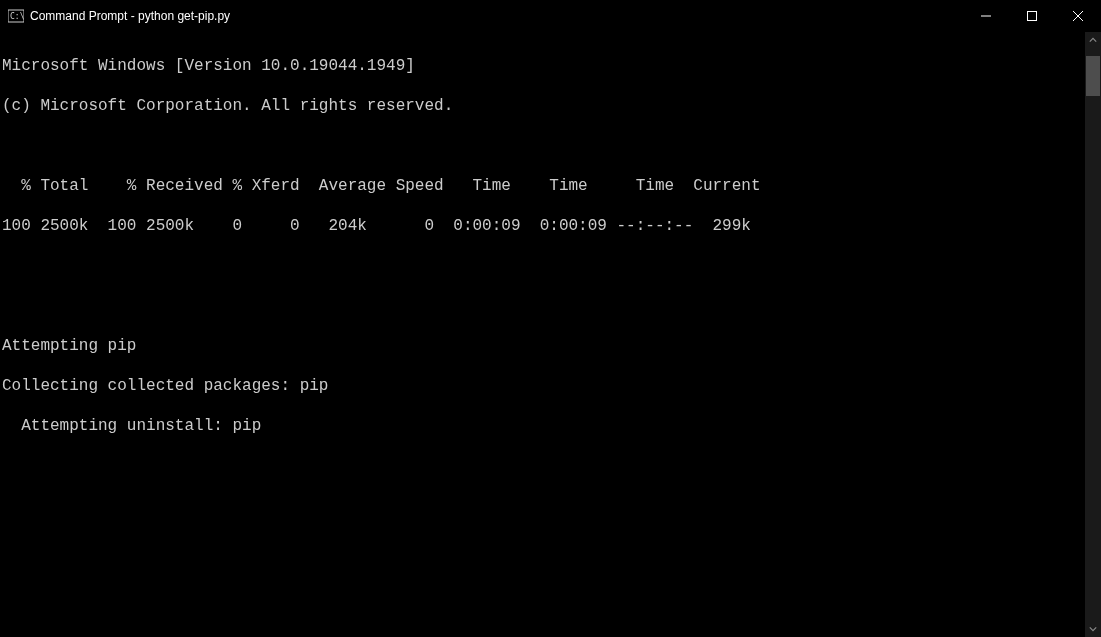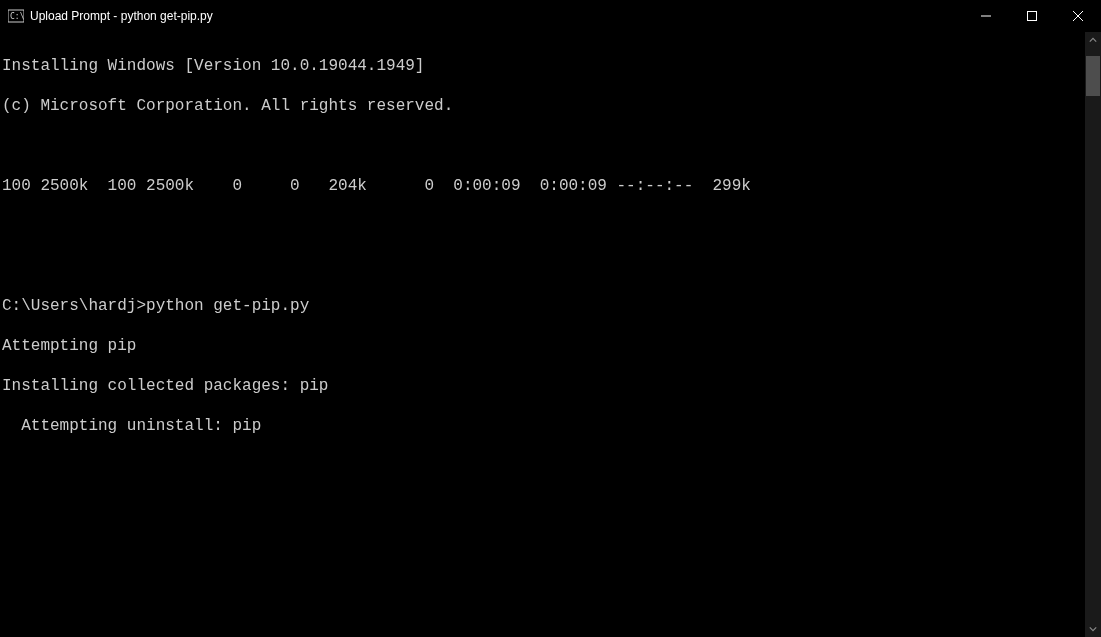--- a/index.html
+++ b/index.html
@@ -94,21 +94,21 @@
 </head>
 <body>
 
 <div class="titlebar">
   <span class="titlebar-icon">
     <svg viewBox="0 0 16 16" width="16" height="16">
       <rect x="0" y="2" width="16" height="12" fill="none" stroke="#ccc" stroke-width="1"></rect>
       <text x="2" y="11" font-size="8" fill="#ccc" font-family="monospace">C:\</text>
     </svg>
   </span>
-  <span class="titlebar-title">Upload Prompt - python  get-pip.py</span>
+  <span class="titlebar-title">Command Prompt - python  get-pip.py</span>
   <span class="titlebar-spacer"></span>
   <div class="titlebar-controls">
     <div class="titlebar-btn">
       <svg viewBox="0 0 10 10">
           <line x1="0" y1="5" x2="10" y2="5" stroke="#fff" stroke-width="1"></line>
         </svg>
     </div>
     <div class="titlebar-btn">
       <svg viewBox="0 0 10 10">
           <rect x="0.5" y="0.5" width="9" height="9" fill="none" stroke="#fff" stroke-width="1"></rect>
@@ -117,29 +117,29 @@
     <div class="titlebar-btn">
       <svg viewBox="0 0 10 10">
           <line x1="0" y1="0" x2="10" y2="10" stroke="#fff" stroke-width="1"></line>
           <line x1="10" y1="0" x2="0" y2="10" stroke="#fff" stroke-width="1"></line>
         </svg>
     </div>
   </div>
 </div>
 
 <div class="terminal">
-<div>Installing Windows [Version 10.0.19044.1949]</div>
+<div>Microsoft Windows [Version 10.0.19044.1949]</div>
 <div>(c) Microsoft Corporation. All rights reserved.</div>
 <div>&nbsp;</div>
+<div>  % Total    % Received % Xferd  Average Speed   Time    Time     Time  Current</div>
 <div>100 2500k  100 2500k    0     0   204k      0  0:00:09  0:00:09 --:--:--  299k</div>
 <div>&nbsp;</div>
 <div>&nbsp;</div>
-<div>C:\Users\hardj&gt;python get-pip.py</div>
 <div>Attempting pip</div>
-<div>Installing collected packages: pip</div>
+<div>Collecting collected packages: pip</div>
 <div>  Attempting uninstall: pip</div>
 
 
 
 
 </div>
 
 <div class="scrollbar-track">
   <div class="scrollbar-arrow">
     <svg viewBox="0 0 10 10" width="8" height="8">

